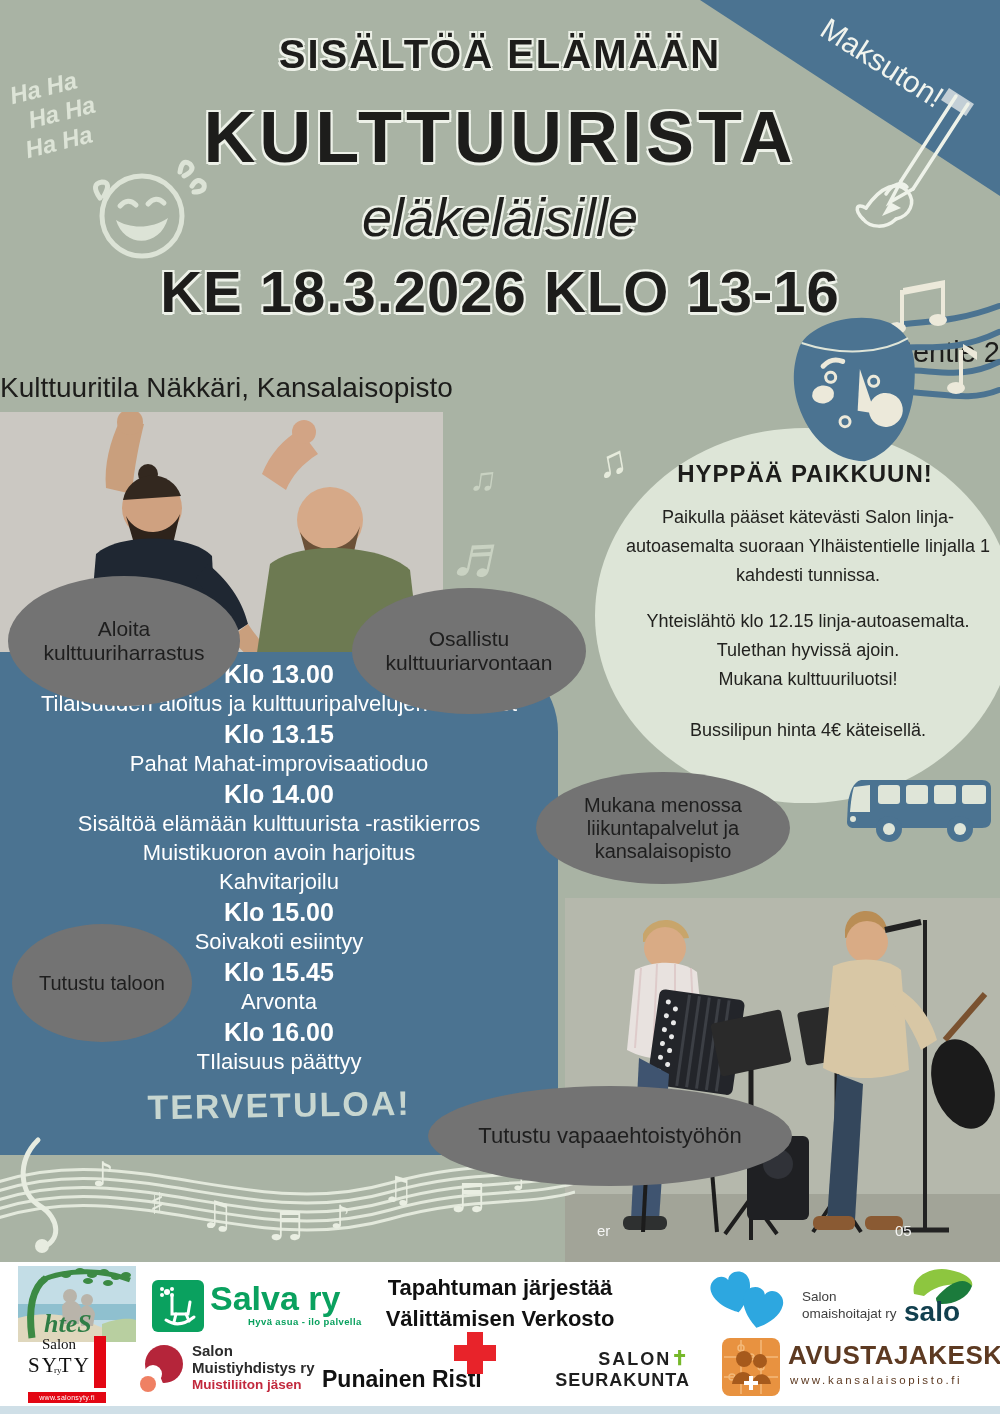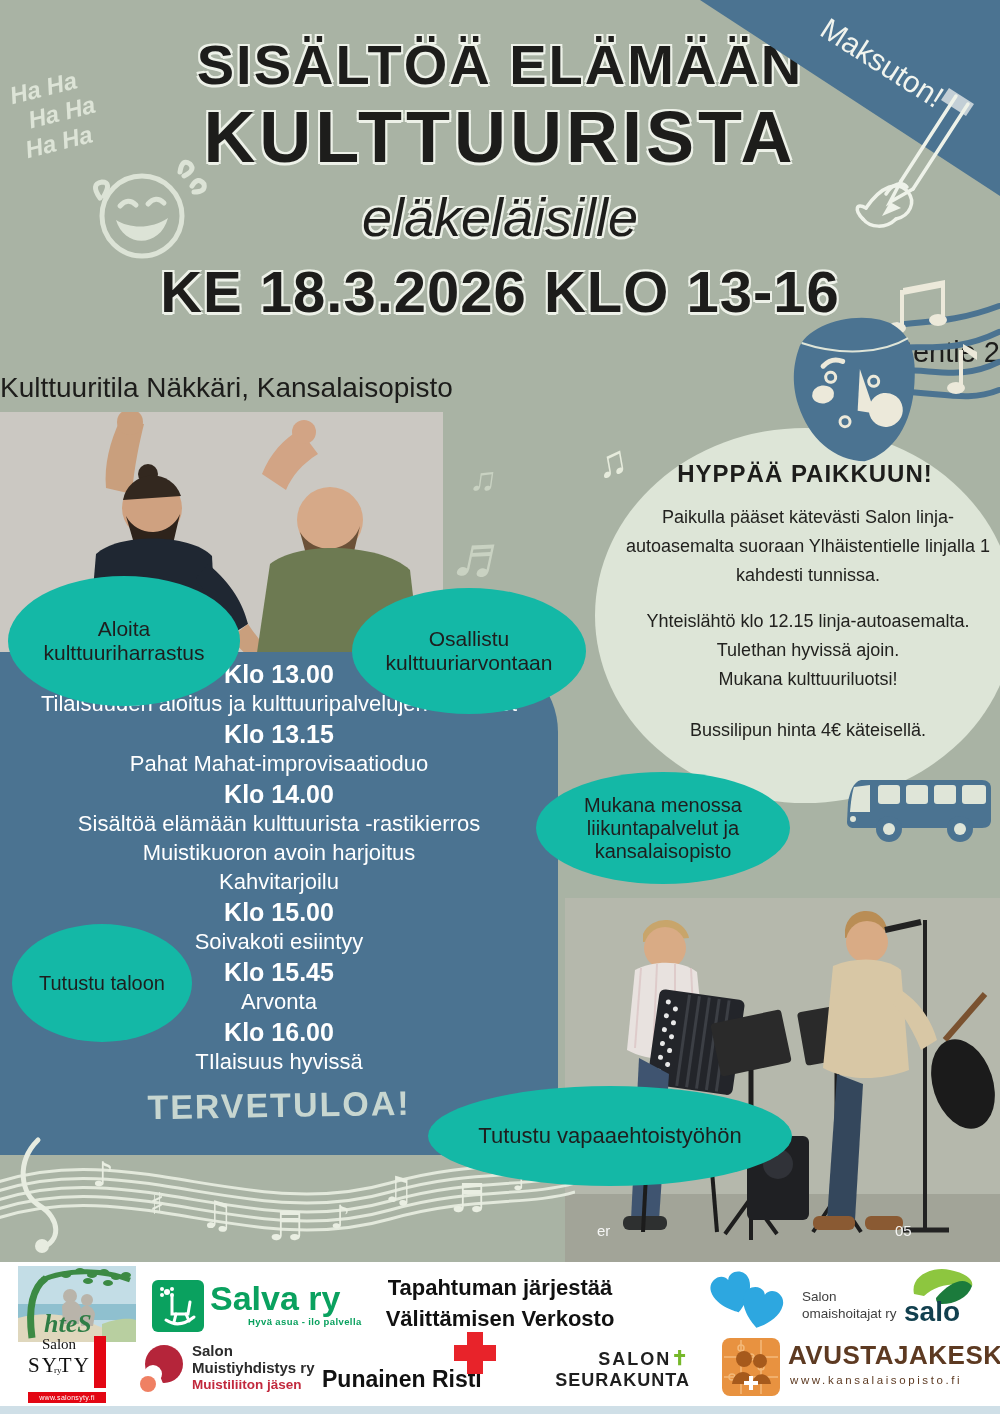--- a/index.html
+++ b/index.html
@@ -17,21 +17,21 @@
   .hand-pencil{left:806px;top:86px;z-index:7;}
 
   
   .ribbon-shape{left:700px;top:0;z-index:6;}
   .ribbon-label{left:772px;top:46px;width:220px;text-align:center;color:#f1f4ee;
         font-size:30px;font-weight:500;transform:rotate(32.5deg);z-index:7;}
 
   
   .halo{text-shadow:-2px -2px 0 #edf1e8,2px -2px 0 #edf1e8,-2px 2px 0 #edf1e8,
         2px 2px 0 #edf1e8,0 3px 0 #edf1e8;}
-  .t1{left:0;top:32px;width:1000px;text-align:center;font-size:56px;font-weight:900;
+  .t1{left:0;top:32px;width:1000px;text-align:center;font-size:40px;font-weight:900;
       letter-spacing:2px;z-index:2;}
   .t2{left:0;top:96px;width:1000px;text-align:center;font-size:72px;font-weight:900;
       letter-spacing:4px;z-index:2;}
   .t3{left:0;top:186px;width:1000px;text-align:center;font-size:54px;font-weight:500;
       font-style:italic;z-index:2;}
   .tdate{left:0;top:258px;width:1000px;text-align:center;font-size:58px;font-weight:900;
       letter-spacing:1px;z-index:2;}
   .addr1{left:0;top:336px;width:1000px;text-align:right;font-size:29px;font-weight:500;z-index:2;}
   .addr2{left:0;top:372px;width:1000px;text-align:left;font-size:28px;font-weight:500;z-index:2;}
 
@@ -61,21 +61,21 @@
   
   .panel{left:0;top:652px;width:558px;height:503px;background:#4b7391;
       border-top-right-radius:80px;z-index:3;}
   .sched{left:0;top:658px;width:558px;text-align:center;color:#fff;z-index:4;}
   .sched .time{font-size:25px;font-weight:700;line-height:29px;margin-top:2px;}
   .sched .desc{font-size:22px;font-weight:400;line-height:29px;white-space:nowrap;}
   .welcome{left:0;top:1086px;width:558px;text-align:center;font-size:34px;font-weight:900;
       letter-spacing:2px;color:#c7d6d0;z-index:4;transform:rotate(-1deg);}
 
   
-  .bubble{background:#14b8a6;border-radius:50%;display:flex;align-items:center;
+  .bubble{background:#737373;border-radius:50%;display:flex;align-items:center;
       justify-content:center;text-align:center;color:#1e1e1e;z-index:5;}
   .b-start{left:8px;top:576px;width:232px;height:130px;font-size:21px;padding:0 20px;box-sizing:border-box;}
   .b-raffle{left:352px;top:588px;width:234px;height:126px;font-size:21px;padding:0 14px;box-sizing:border-box;}
   .b-house{left:12px;top:924px;width:180px;height:118px;font-size:20px;}
   .b-partners{left:536px;top:772px;width:254px;height:112px;font-size:20px;padding:0 16px;box-sizing:border-box;}
   .b-volunteer{left:428px;top:1086px;width:364px;height:100px;font-size:22px;padding:0 40px;box-sizing:border-box;}
 
   .bus{left:843px;top:770px;z-index:3;}
 
   
@@ -253,21 +253,21 @@
     <div class="desc">Pahat Mahat-improvisaatioduo</div>
     <div class="time">Klo 14.00</div>
     <div class="desc">Sisältöä elämään kulttuurista -rastikierros</div>
     <div class="desc">Muistikuoron avoin harjoitus</div>
     <div class="desc">Kahvitarjoilu</div>
     <div class="time">Klo 15.00</div>
     <div class="desc">Soivakoti esiintyy</div>
     <div class="time">Klo 15.45</div>
     <div class="desc">Arvonta</div>
     <div class="time">Klo 16.00</div>
-    <div class="desc">TIlaisuus hyvissä</div>
+    <div class="desc">TIlaisuus päättyy</div>
   </div>
   <div class="abs welcome">TERVETULOA!</div>
 
   <div class="abs bubble b-start">Aloita kulttuuriharrastus</div>
   <div class="abs bubble b-raffle">Osallistu kulttuuriarvontaan</div>
   <div class="abs bubble b-house">Tutustu taloon</div>
   <div class="abs bubble b-partners">Mukana menossa liikuntapalvelut ja kansalaisopisto</div>
   <div class="abs bubble b-volunteer">Tutustu vapaaehtoistyöhön</div>
 
   <div class="abs bus">

